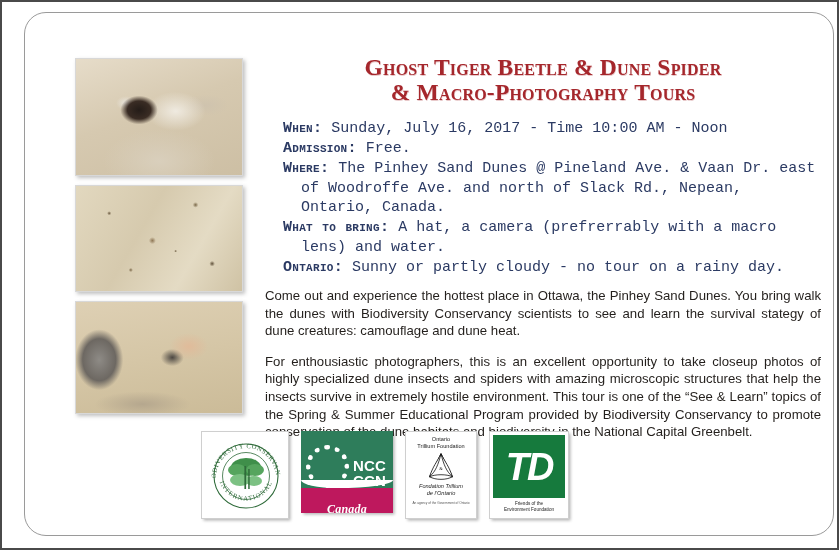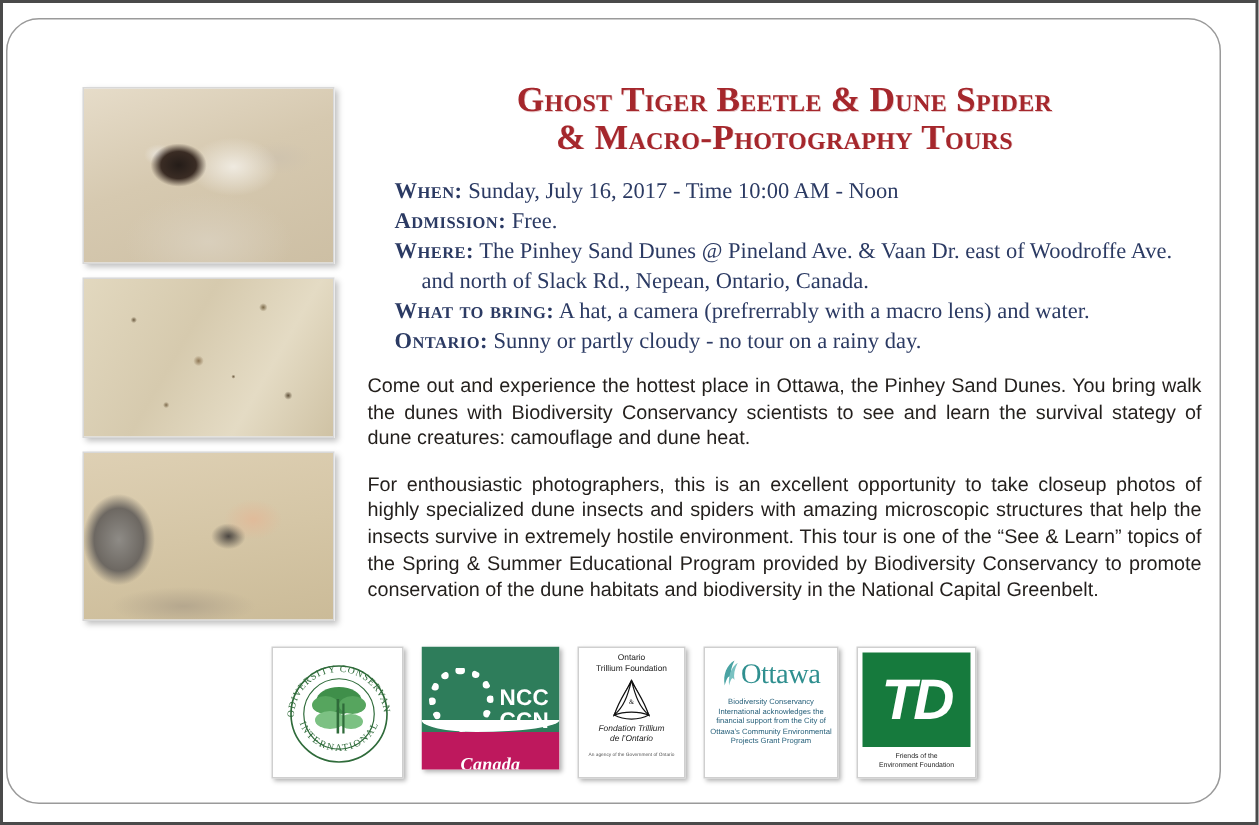--- a/index.html
+++ b/index.html
@@ -9,21 +9,21 @@
   body {
     width: 839px;
     height: 550px;
     background: #ffffff;
     font-family: "Liberation Sans", sans-serif;
     overflow: hidden;
   }
 
   .poster-frame {
     position: absolute;
-    left: 4px;
+    left: 24px;
     top: 12px;
     width: 810px;
     height: 524px;
     border: 1.5px solid #9a9a9a;
     border-radius: 22px;
     background: #ffffff;
     box-sizing: border-box;
   }
 
   .outer-edge {
@@ -102,21 +102,21 @@
     font-size: 23.5px;
     line-height: 25px;
     text-align: center;
     letter-spacing: 0.2px;
     margin: 0 0 14px 0;
     text-shadow: 0.5px 0.5px 0 rgba(165,39,44,0.25);
   }
   .title-line { display: block; }
 
   .details {
-    font-family: Liberation Serif, serif;
+    font-family: Liberation Mono, monospace;
     font-size: 15px;
     line-height: 19.5px;
     color: #2b3a63;
     margin: 0 0 10px 0;
     padding-left: 18px;
   }
   .detail-row {
     text-indent: -18px;
     padding-left: 18px;
     margin-bottom: 0.5px;
@@ -396,30 +396,20 @@
           <text x="20" y="20" font-family="Liberation Serif, serif" font-size="5" text-anchor="middle" fill="#111">&amp;</text>
         </svg>
       </div>
       <div class="tri-text tri-text-it">
         <div>Fondation Trillium</div>
         <div>de l’Ontario</div>
       </div>
       <div class="tri-fine">An agency of the Government of Ontario</div>
     </div>
 
-    <div class="logo-box logo-ottawa">
-      <div class="ott-mark">
-        <svg viewBox="0 0 18 26" width="13" height="20">
-          <path d="M3 24 C1 14 5 5 12 1 C9 7 8 12 9 17 C7 14 5 16 3 24 Z" fill="#4aa3a3"></path>
-          <path d="M7 24 C6 15 9 7 15 3 C12 9 11 14 12 19 C10 16 9 17 7 24 Z" fill="#79c2c2"></path>
-        </svg>
-        <span class="ott-word">Ottawa</span>
-      </div>
-      <div class="ott-ack">Biodiversity Conservancy International acknowledges the financial support from the City of Ottawa’s Community Environmental Projects Grant Program</div>
-    </div>
 
     <div class="logo-box logo-td">
       <div class="td-green">
         <span class="td-letters">TD</span>
       </div>
       <div class="td-cap">
         <div>Friends of the</div>
         <div>Environment Foundation</div>
       </div>
     </div>

